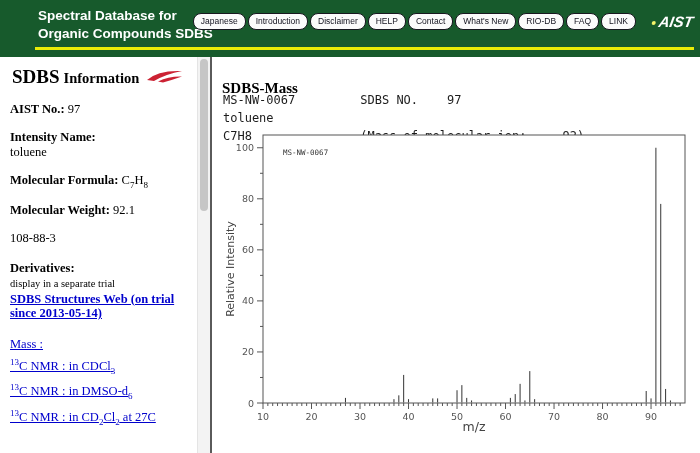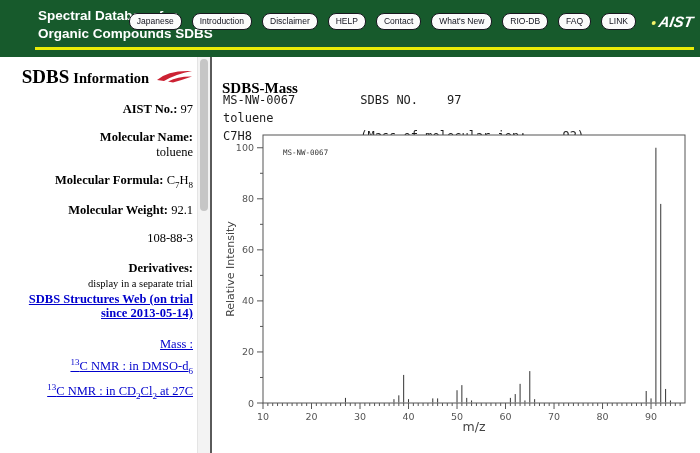--- a/index.html
+++ b/index.html
@@ -4,34 +4,34 @@
 <style>
   * { margin:0; padding:0; box-sizing:border-box; }
   body { width:700px; height:453px; overflow:hidden; background:#fff; }
   .page { position:relative; width:700px; height:453px; overflow:hidden; background:#fff;
           font-family:"Liberation Serif", serif; }
 
   
   .header { position:relative; height:57px; background:#175a2c; }
   .site-title { position:absolute; left:38px; top:7px; color:#ffffff; font-weight:bold;
                 font-size:13.5px; line-height:1.3; font-family:"Liberation Sans", sans-serif; }
-  .nav { position:absolute; right:64px; top:13px; display:flex; gap:10px; align-items:flex-start; }
+  .nav { position:absolute; right:64px; top:13px; display:flex; gap:2px; align-items:flex-start; }
   .nav .navbtn { font-family:"Liberation Sans", sans-serif; font-size:8.5px; color:#13131f;
                  background:#fbfbfb; border:1.5px solid #17171f; border-radius:8px;
                  padding:2px 7px 3px 7px; white-space:nowrap; cursor:pointer; }
   .aist { position:absolute; right:7px; top:13px; color:#fff; font-weight:bold; font-style:italic;
           font-size:15px; font-family:"Liberation Sans", sans-serif; transform:skewX(-10deg); }
   .aist-dot { display:inline-block; width:4px; height:4px; background:#f4f46a; border-radius:50%;
               margin-right:3px; vertical-align:2px; }
   .yellow-line { position:absolute; bottom:7px; left:35px; right:6px; height:3px; background:#e9ec07; }
 
   
   .content { display:flex; height:396px; }
 
-  .sidebar { width:197px; padding:7px 4px 0 10px; overflow:hidden; background:#fff;text-align:right; }
+  .sidebar { width:197px; padding:7px 4px 0 10px; overflow:hidden; background:#fff; }
   .sb-title { margin:2px 0 14px 2px; white-space:nowrap; }
   .sb-title .big { font-size:19px; font-weight:bold; }
   .sb-title .small { font-size:14.5px; font-weight:bold; }
   .swoosh { display:inline-block; vertical-align:-1px; margin-left:6px; }
   .field { margin-bottom:13px; font-size:12.5px; line-height:1.2; color:#000; }
   .field b { font-weight:bold; }
   .deriv-note { font-size:10.5px; margin:2px 0 1px 0; }
   a.lnk { color:#0000cc; }
   .deriv-link { font-size:12.5px; font-weight:bold; line-height:1.15; display:block; margin-bottom:13px; }
   .spectral-label { font-size:12.5px; font-weight:bold; margin-bottom:2px; }
@@ -82,34 +82,35 @@
       <div class="sb-title">
         <span class="big">SDBS</span>
         <span class="small">Information</span><span class="swoosh"><svg width="38" height="15" viewBox="0 0 38 15">
               <path d="M2 11 Q13 1 37 2 Q21 5 9 12 Z" fill="#cc2233"></path>
               <path d="M13 12.5 Q24 7 37 7.5 Q27 11 18 13.5 Z" fill="#cc2233"></path>
             </svg></span>
       </div>
 
       <div>
           <div class="field"><b>AIST No.:</b> <span> 97</span></div>
-          <div class="field"><b>Molecular Name:</b><div>toluene</div></div>
+          <div class="field"><b>Intensity Name:</b><div>toluene</div></div>
           <div class="field"><b>Molecular Formula:</b> <span> C<sub>7</sub>H<sub>8</sub></span></div>
           <div class="field"><b>Molecular Weight:</b> <span> 92.1</span></div>
           <div class="field"><div>108-88-3</div></div>
         </div>
 
       <div class="field" style="margin-bottom:0;margin-top:15px;">
         <b>Derivatives:</b>
         <div class="deriv-note">display in a separate trial</div>
         <a href="#" class="lnk deriv-link">SDBS Structures Web (on trial since 2013-05-14)</a>
       </div>
 
       <a href="#" class="lnk mass-link">Mass :</a>
       <div class="nmr-list">
+          <a href="#" class="lnk nmr"><sup>13</sup>C NMR : in CDCl<sub>3</sub></a>
           <a href="#" class="lnk nmr"><sup>13</sup>C NMR : in DMSO-d<sub>6</sub></a>
           <a href="#" class="lnk nmr"><sup>13</sup>C NMR : in CD<sub>2</sub>Cl<sub>2</sub> at 27C</a>
         </div>
     </div>
 
     <div class="scrollbar">
       <div class="scroll-thumb"></div>
     </div>
 
     <div class="divider"></div>

